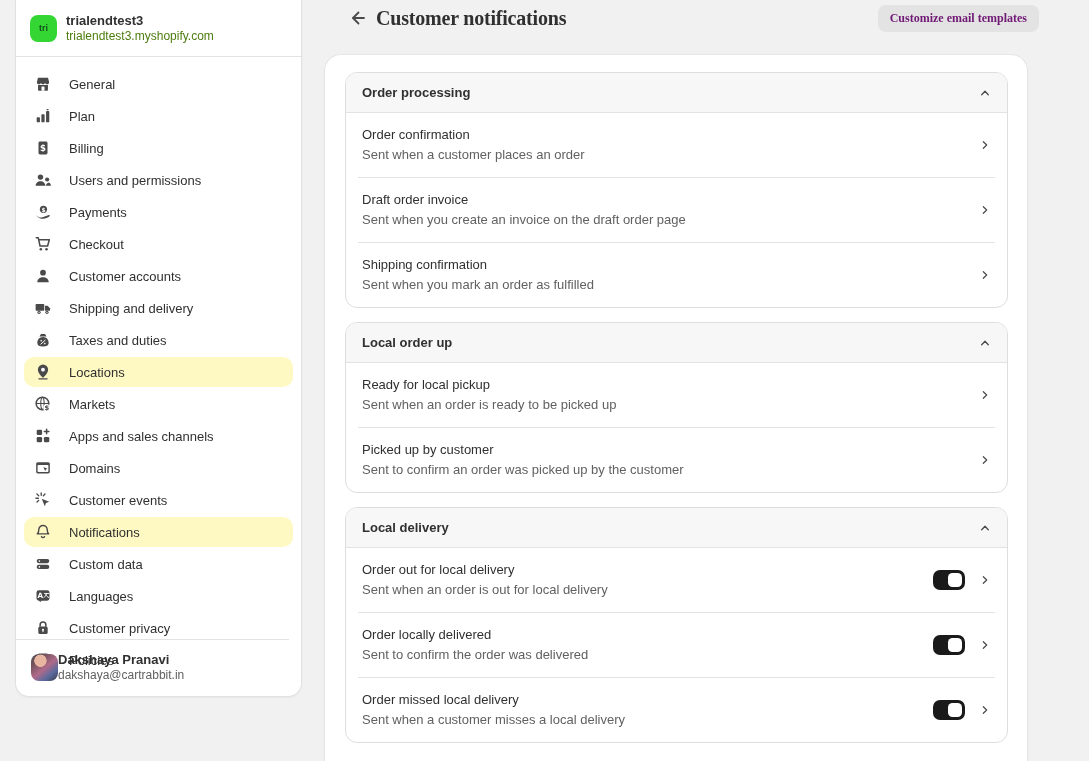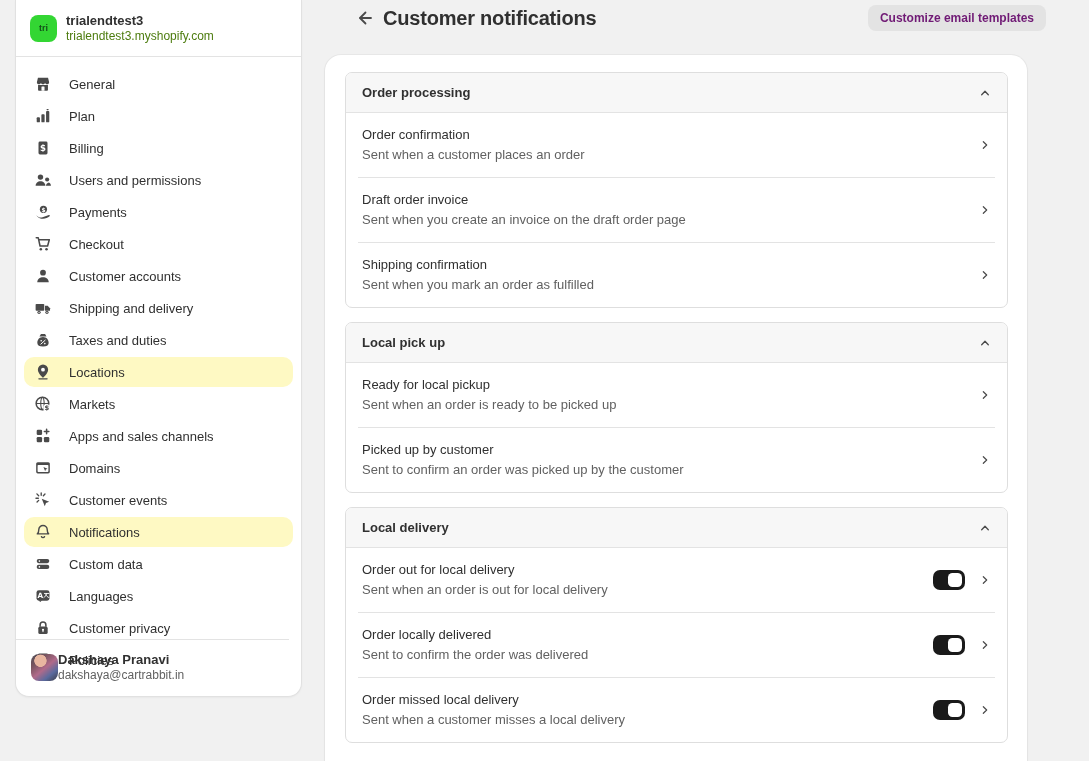--- a/index.html
+++ b/index.html
@@ -56,22 +56,22 @@
     width:27px; height:27px; border-radius:8px; flex:0 0 auto;
     background:
       radial-gradient(circle at 35% 25%, #e8b6a0 0 22%, transparent 24%),
       linear-gradient(140deg, #4a4a52 0%, #7a5560 28%, #b06a8a 52%, #5a6a9e 75%, #3c3c46 100%);
   }
   .user-name { font-size:13px; font-weight:700; line-height:17px; }
   .user-email { font-size:12px; color:#616161; line-height:15px; }
 
   
   .page-header {
-    position:absolute; left:344px; width:702px; top:4px; height:28px;
-    display:flex; align-items:center;
+    position:absolute; left:337px; width:702px; top:4px; height:28px;
+    display:flex; align-items:center;font-family:Liberation Serif, serif;
   }
   .back-button {
     width:28px; height:28px; border-radius:8px;
     display:flex; align-items:center; justify-content:center;
     margin-left:6px; cursor:pointer; background:transparent; border:none;
   }
   .page-title { font-size:20px; font-weight:700; margin-left:5px; letter-spacing:-.2px; }
   .header-action {
     margin-left:auto;
     background:#e3e3e3; border:none; border-radius:8px;
@@ -80,21 +80,21 @@
   }
 
   
   .content-card {
     position:absolute; left:325px; top:55px; width:702px; bottom:0;
     background:#fff; border-radius:16px 16px 0 0;
     box-shadow:0 0 0 1px rgba(0,0,0,.035), 0 1px 3px rgba(0,0,0,.05);
   }
   .sections { padding:17px 19px 0 20px; }
   .section {
-    border:1px solid #dedede; border-radius:7px;
+    border:1px solid #dedede; border-radius:12px;
     margin-bottom:14px; overflow:hidden; background:#fff;
   }
   .section-header {
     background:#f7f7f7; border-bottom:1px solid #e3e3e3;
     height:40px; padding:0 16px;
     display:flex; align-items:center; justify-content:space-between;
     cursor:pointer;
   }
   .section-title { font-size:13px; font-weight:650; color:#303030; }
   .row {
@@ -425,21 +425,21 @@
             <svg width="12" height="12" viewBox="0 0 20 20" fill="none" stroke="#4a4a4a" stroke-width="2" stroke-linecap="round" stroke-linejoin="round">
                 <path d="M7.2 4.5 12.8 10l-5.6 5.5"></path>
               </svg>
           </span>
         </div>
       </div>
     </div>
 
     <div class="section">
       <div class="section-header">
-        <span class="section-title">Local pick up</span>
+        <span class="section-title">Local order up</span>
         <span>
           <svg width="12" height="12" viewBox="0 0 20 20" fill="none" stroke="#4a4a4a" stroke-width="2.2" stroke-linecap="round" stroke-linejoin="round">
               <path d="M4.5 12.8 10 7.2l5.5 5.6"></path>
             </svg>
         </span>
       </div>
 
       <div class="row">
         <div class="row-text">
           <div class="row-title">Ready for local pickup</div>

